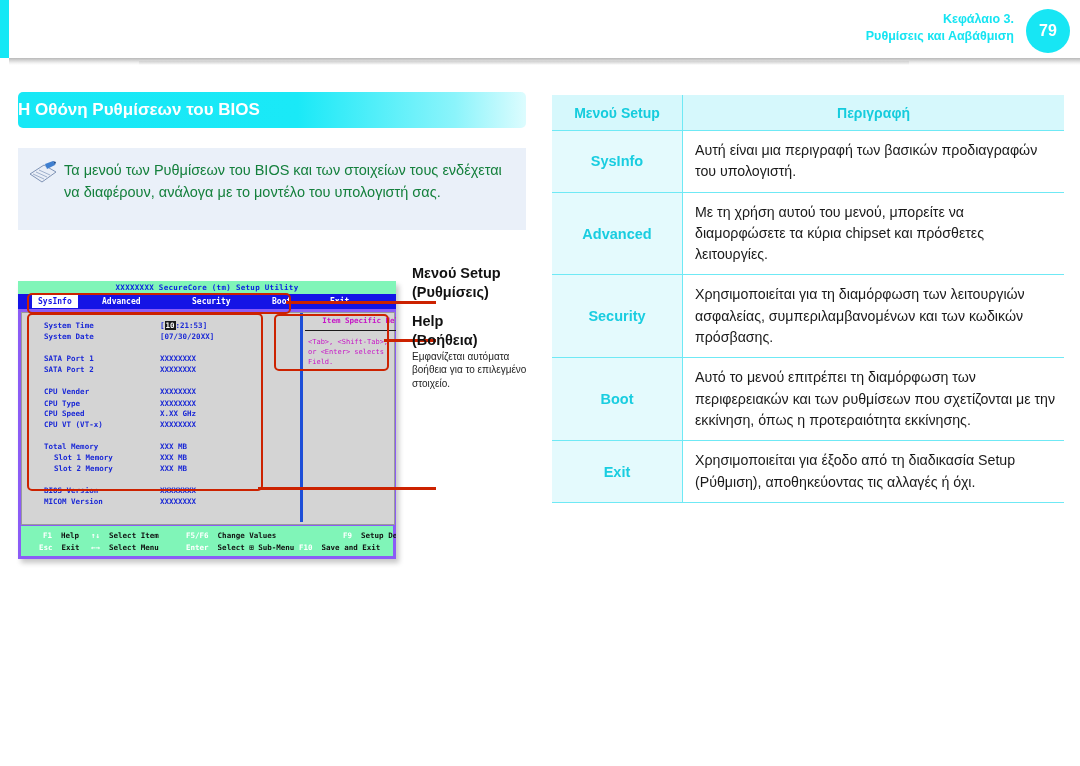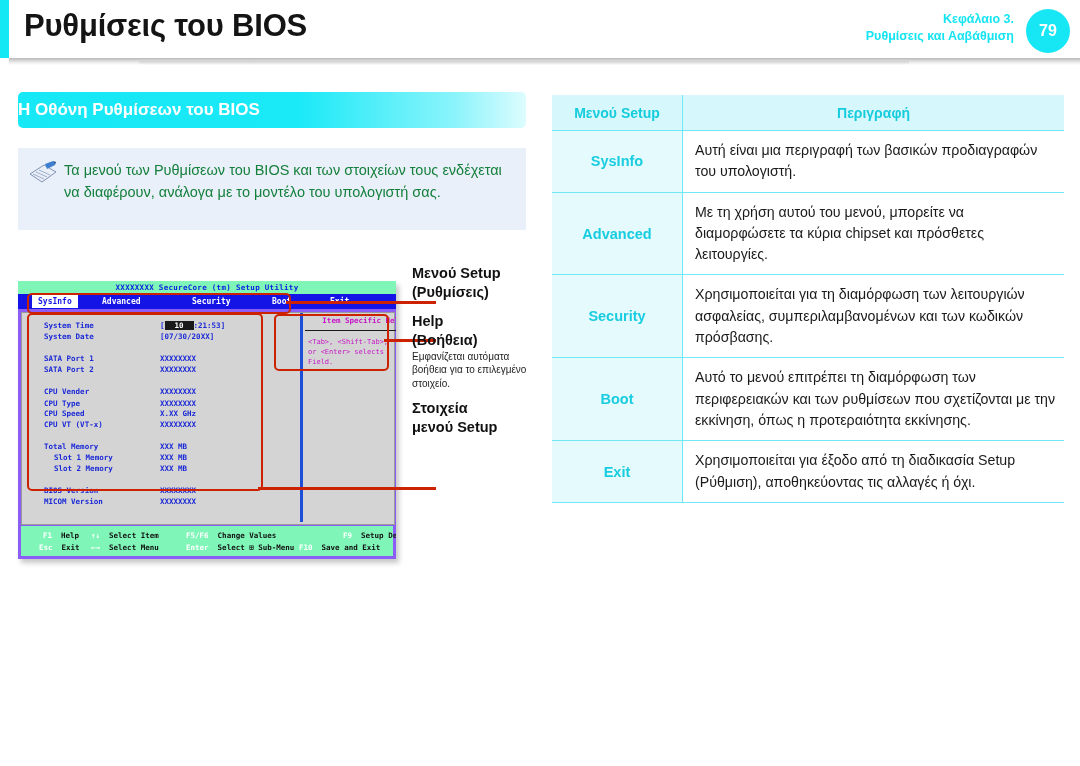--- a/index.html
+++ b/index.html
@@ -246,21 +246,21 @@
     font-weight: bold;
     color: #1a28d6;
     white-space: nowrap;
   }
   .bios-row .lbl { position: absolute; left: 22px; }
   .bios-row .lbl.indent { left: 32px; }
   .bios-row .val { position: absolute; left: 138px; }
   .bios-row .val .hl {
     background: #1a1a1a;
     color: #ffffff;
-    padding: 0 10px;
+    padding: 0 1px;
   }
 
   .bios-footer {
     position: absolute;
     left: 3px; top: 245px;
     width: 372px;
     height: 30px;
     background: #80f5b8;
   }
   .bios-key {
@@ -348,21 +348,20 @@
     font-size: 14.2px;
     line-height: 1.5;
     padding: 9px 6px 9px 12px;
   }
 </style>
 </head>
 <body>
 
 <div class="page-header">
   <div class="header-accent-bar"></div>
-  <div class="header-title">Ρυθμίσεις του BIOS</div>
   <div class="header-right">
     <span class="header-chapter">Κεφάλαιο 3.</span>
     <span class="header-subtitle">Ρυθμίσεις και Ααβάθμιση</span>
   </div>
   <div class="page-badge">79</div>
   <div class="header-shadow"></div>
 </div>
 
 <div class="section-title-bar">
   <span class="section-title-text">Η Οθόνη Ρυθμίσεων του BIOS</span>
@@ -485,24 +484,20 @@
 
 <div class="callouts">
   <div class="callout-block">
     <div class="callout-head">Μενού Setup</div>
     <div class="callout-head">(Ρυθμίσεις)</div>
   </div>
   <div class="callout-block">
     <div class="callout-head">Help</div>
     <div class="callout-head">(Βοήθεια)</div>
     <div class="callout-sub">Εμφανίζεται αυτόματα βοήθεια για το επιλεγμένο στοιχείο.</div>
-  </div>
-  <div class="callout-block">
-    <div class="callout-head">Στοιχεία</div>
-    <div class="callout-head">μενού Setup</div>
   </div>
 </div>
 
 <div class="topline" style="position:absolute;left:552px;top:95px;width:512px;height:3px;background:#17e1f0;"></div>
 <table class="menu-table">
   <thead>
     <tr class="mt-head-row">
       <th class="col-menu">Μενού Setup</th>
       <th>Περιγραφή</th>
     </tr>

